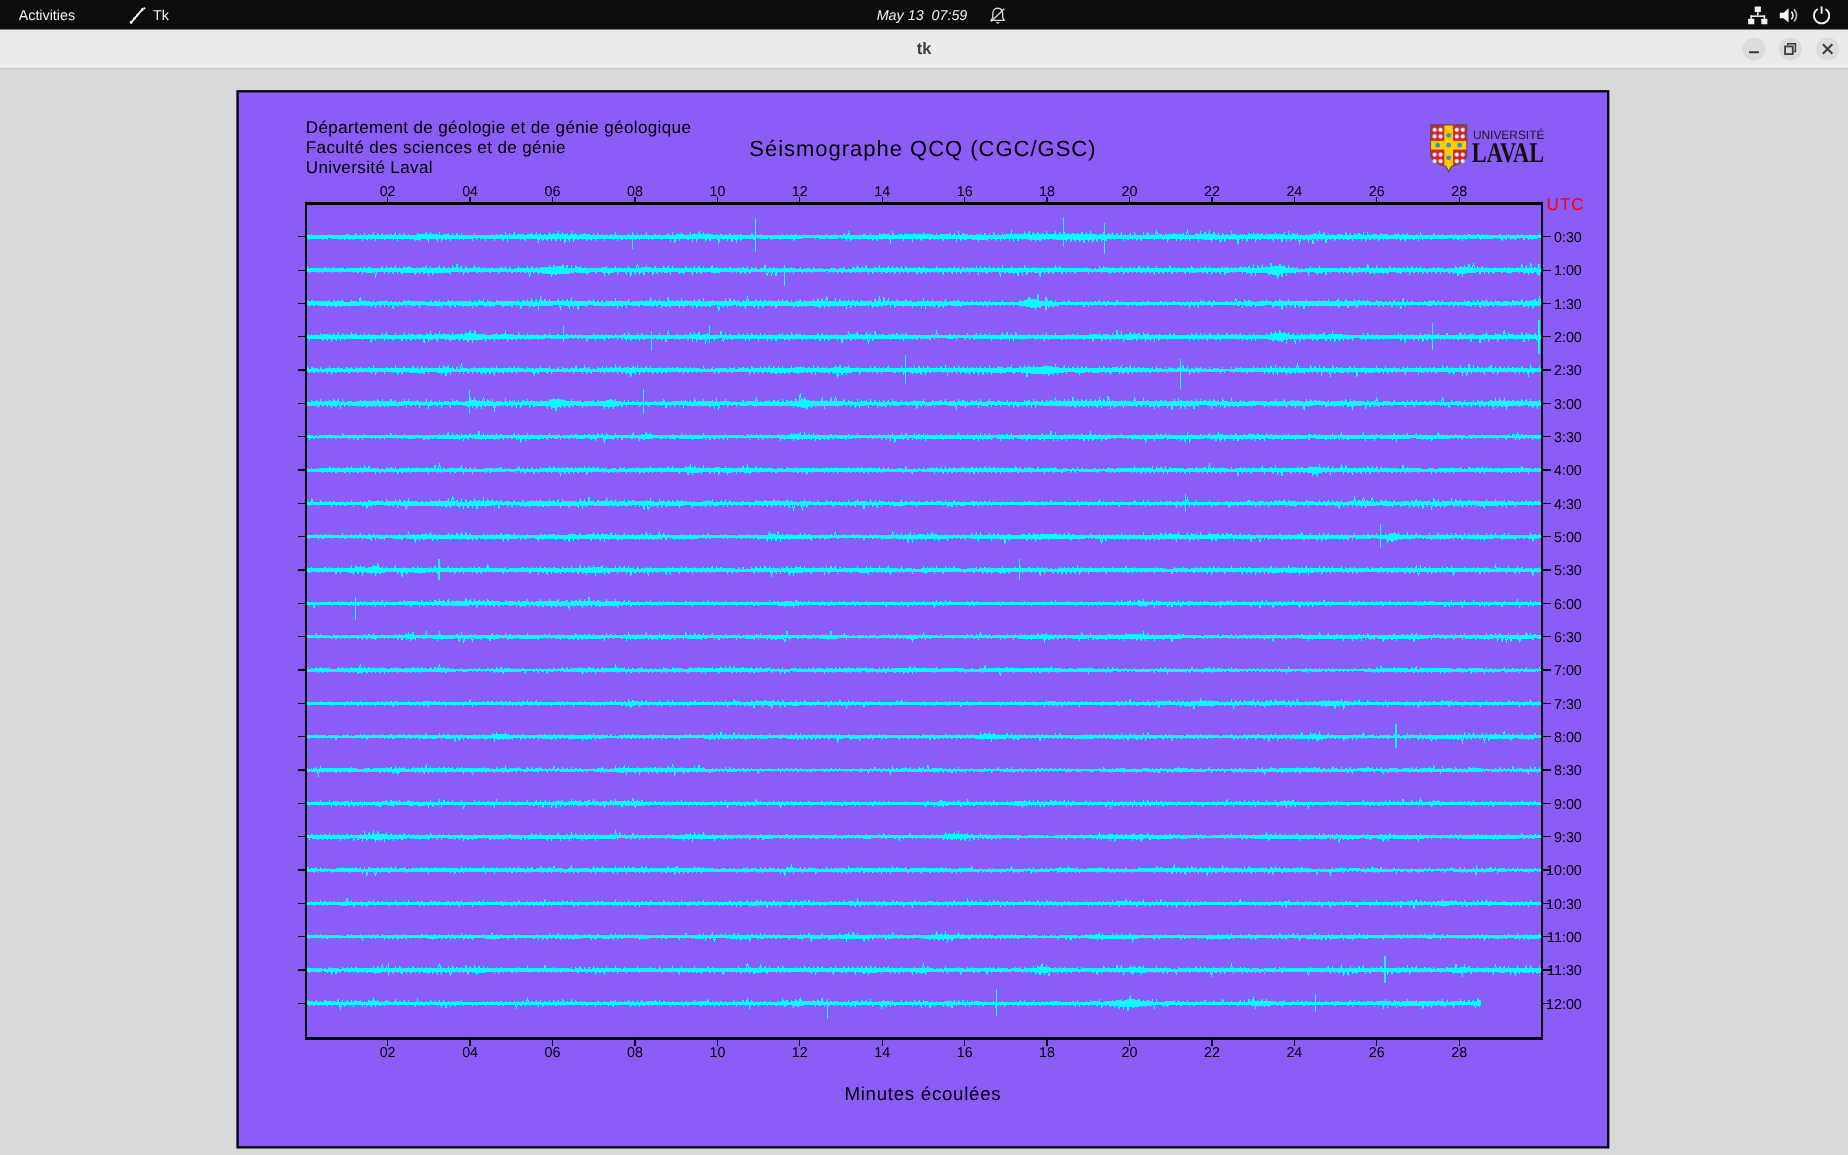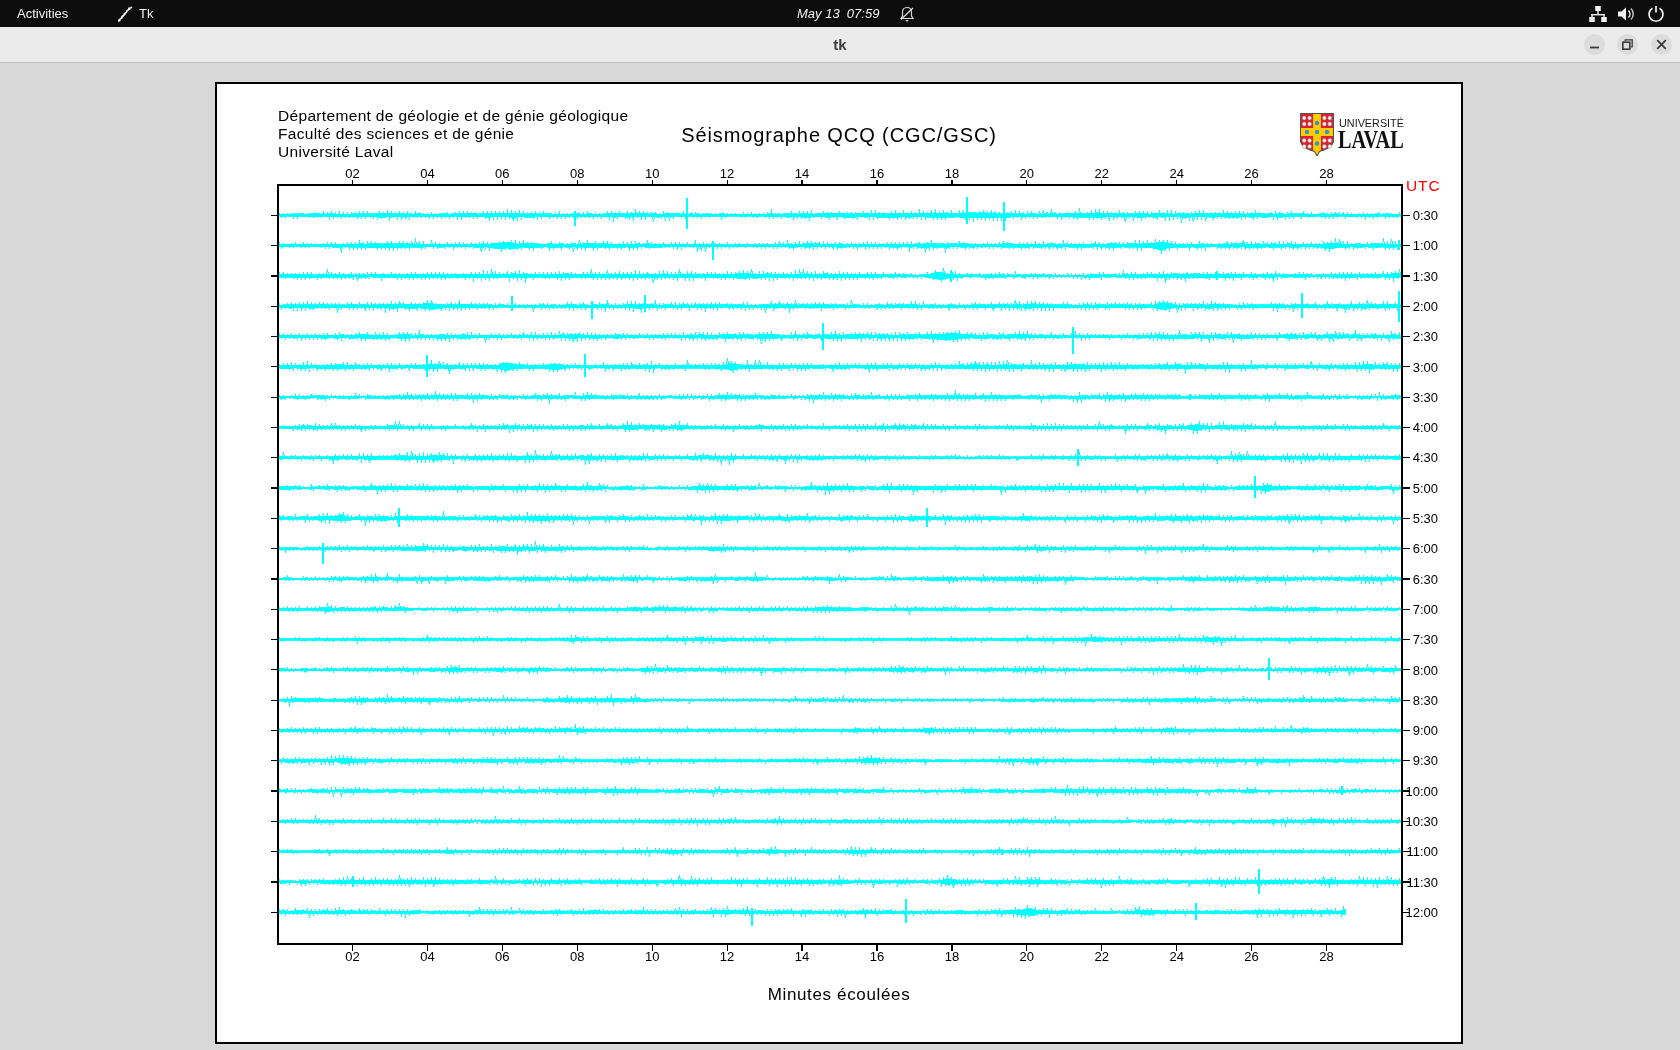--- a/index.html
+++ b/index.html
@@ -1,21 +1,21 @@
 <!DOCTYPE html>
 <html><head><meta charset="utf-8">
 <style>
 html,body{margin:0;padding:0;width:1680px;height:1050px;background:#d9d9d9;overflow:hidden;
 font-family:"Liberation Sans",sans-serif;}
 .abs{position:absolute;}
 #topbar{position:absolute;left:0;top:0;width:1680px;height:27px;background:#0d0d0d;color:#f2f2f2;font-size:13px;}
 #titlebar{position:absolute;left:0;top:27px;width:1680px;height:35px;background:#ebebeb;border-bottom:1px solid #c0c0c0;}
 #titlebar .t{position:absolute;left:0;top:0;width:100%;text-align:center;line-height:35px;font-size:15px;font-weight:bold;color:#3c3c3c;}
 .wbtn{position:absolute;top:7px;width:21px;height:21px;border-radius:50%;background:#dcdcdc;}
-#fig{position:absolute;left:215px;top:82px;width:1248px;height:962px;background:#ffffff;border:2px solid #000;box-sizing:border-box;}
+#fig{position:absolute;left:215px;top:82px;width:1248px;height:962px;background:#8b5cf6;border:2px solid #000;box-sizing:border-box;}
 svg text{font-family:"Liberation Sans",sans-serif;}
 </style></head>
 <body>
 <div id="topbar">
   <span style="position:absolute;left:17px;top:0;line-height:27px;">Activities</span>
   <svg class="abs" style="left:115px;top:4px" width="20" height="20" viewBox="0 0 20 20" fill="none" stroke="#f2f2f2">
     <path d="M4.2 16.5 C4.8 14.3 6.8 14.9 7.1 13 C7.4 11.2 9.1 11.9 9.5 10.2 C9.9 8.6 11.3 9.2 11.7 7.6 C12.1 6.1 13.5 6.6 14.2 4.8" stroke-width="1.7"></path>
     <circle cx="4.2" cy="16.5" r="1.3" fill="#f2f2f2" stroke="none"></circle>
       <circle cx="7.3" cy="12.8" r="1.1" fill="#f2f2f2" stroke="none"></circle>
       <circle cx="9.7" cy="10" r="1.1" fill="#f2f2f2" stroke="none"></circle>

